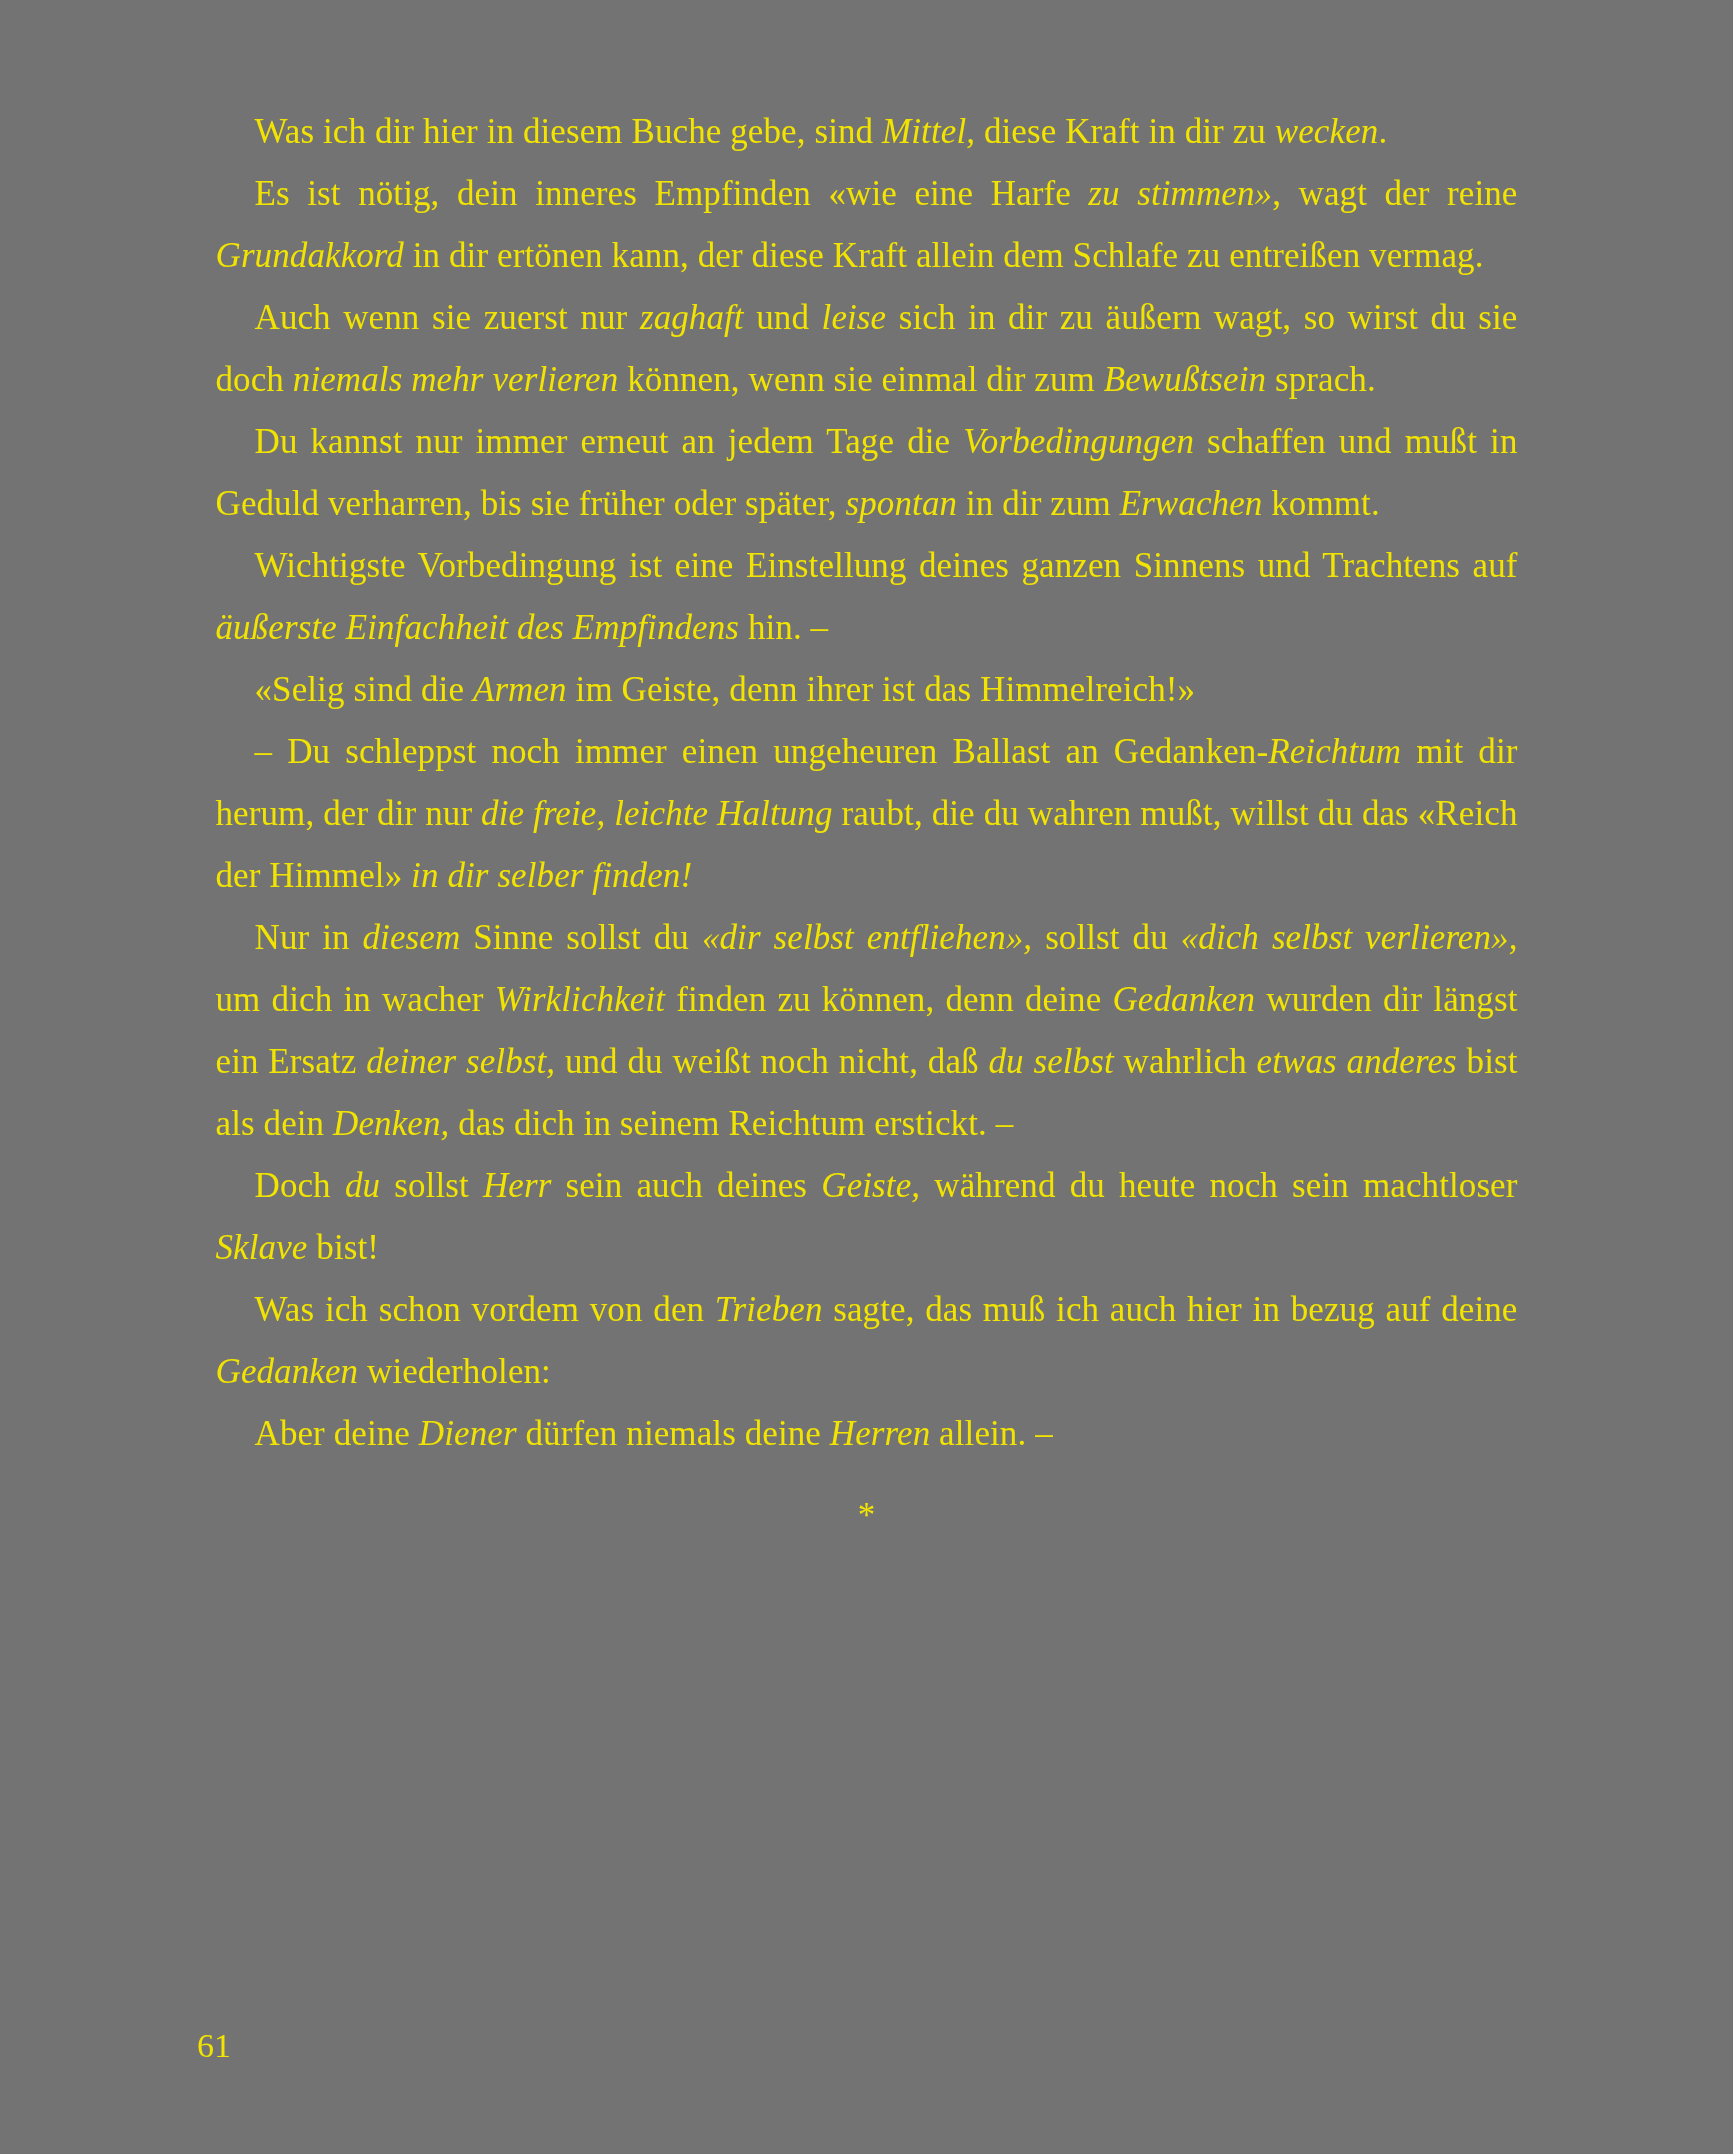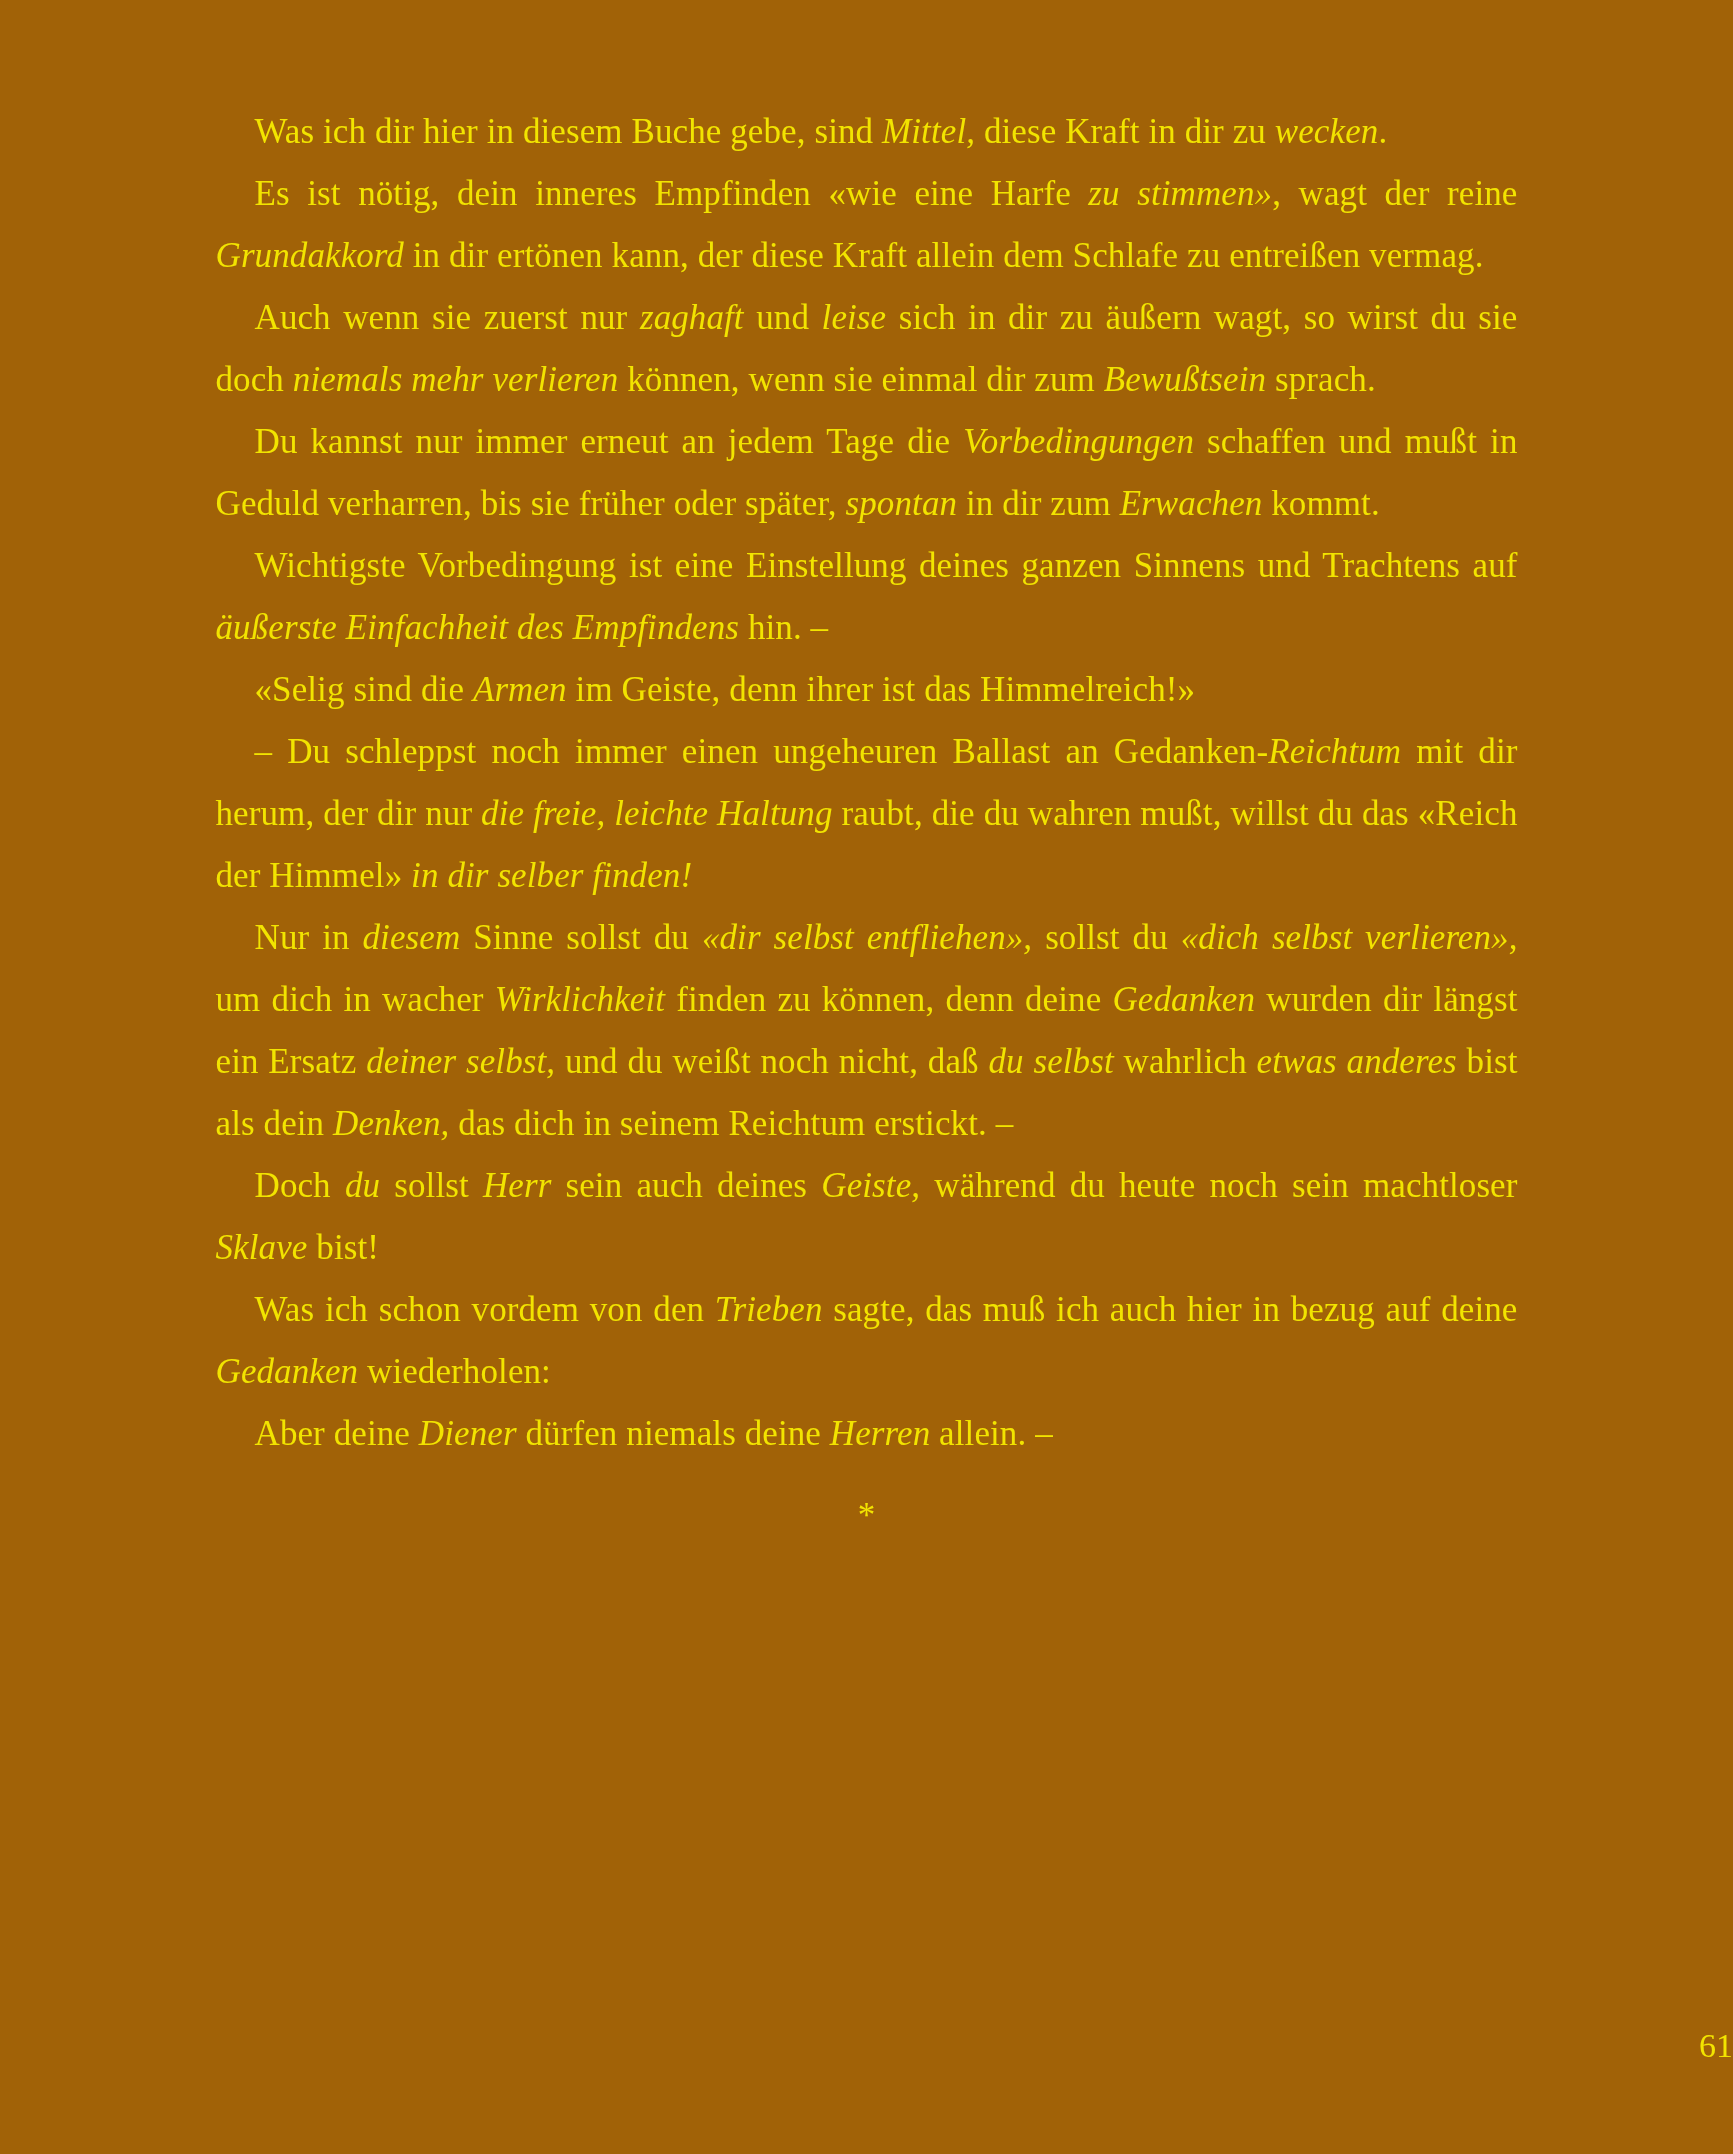--- a/index.html
+++ b/index.html
@@ -11,21 +11,21 @@
     width: 1733px;
     height: 2155px;
     overflow: hidden;
     font-family: "Liberation Serif", serif;
     color: #f2e400;
   }
   .page {
     position: relative;
     width: 1733px;
     height: 2155px;
-    background: #a16207;
+    background: #737373;
     box-sizing: border-box;
     padding: 101px 161px 0 161px;
   }
   .body-text {
     width: 1302px;
     margin: 0 auto;
     font-size: 35px;
     line-height: 62px;
     text-align: justify;
     color: #f2e400;
@@ -45,21 +45,21 @@
     text-align: center;
     font-size: 35px;
     line-height: 37px;
     color: #f2e400;
   }
   .folio {
     position: absolute;
     left: 0;
     right: 0;
     bottom: 90px;
-    text-align: right;
+    text-align: left;
     font-size: 34px;
     color: #f2e400;
     padding-left: 197px;
   }
 </style>
 </head>
 <body>
 
 <div class="page">
 

